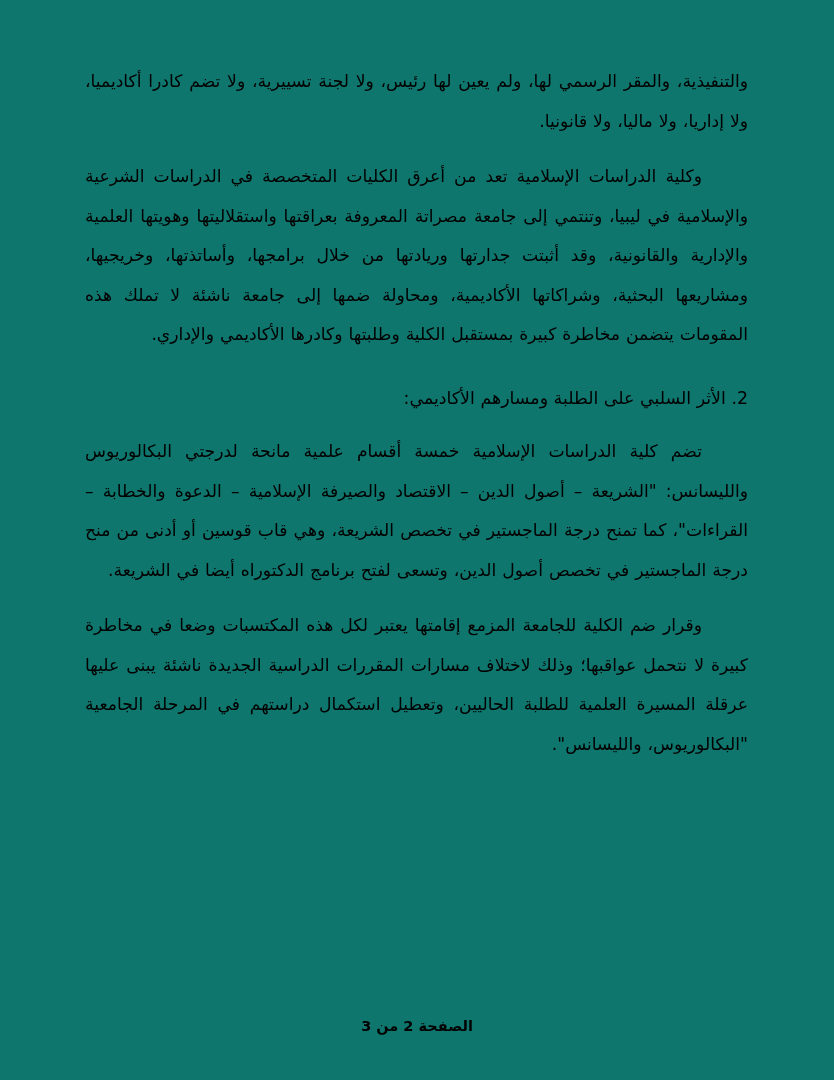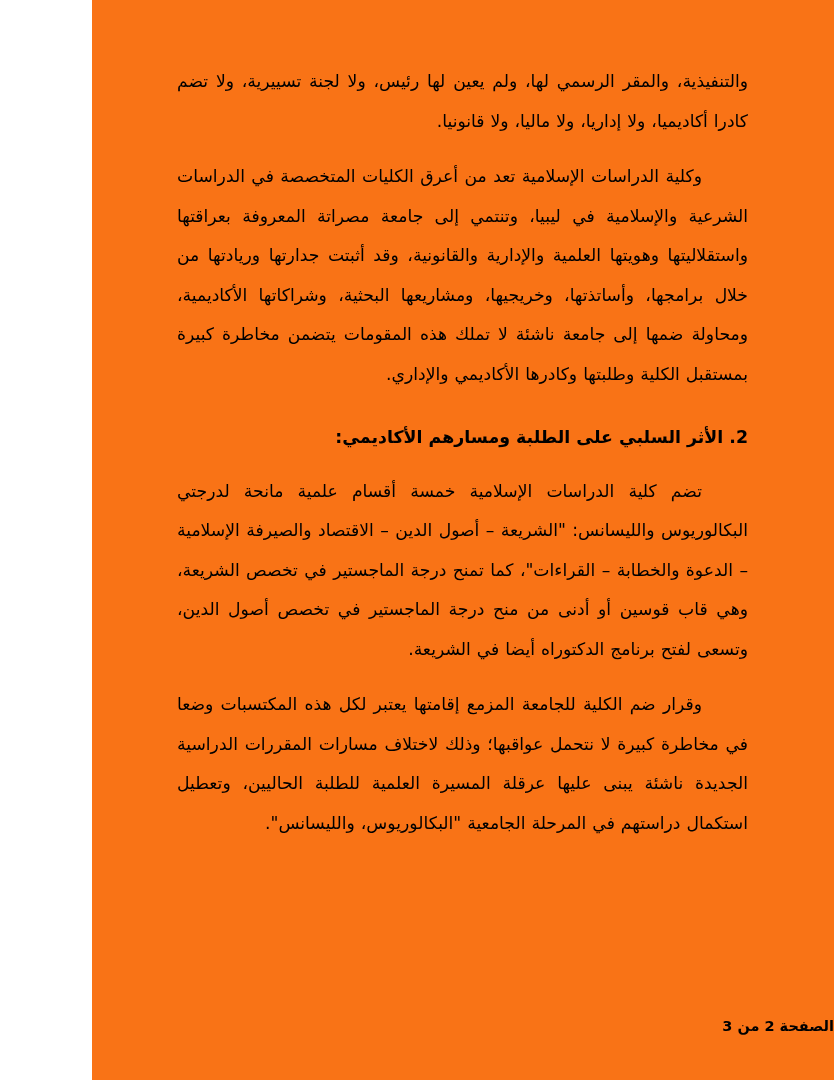--- a/index.html
+++ b/index.html
@@ -11,23 +11,23 @@
     width: 834px;
     height: 1080px;
     overflow: hidden;
     font-family: "DejaVu Sans", "Liberation Sans", sans-serif;
     color: #000000;
   }
 
   .page {
     position: relative;
     box-sizing: border-box;
-    width: 742px;
+    width: 834px;
     height: 1080px;
-    background: #f97316;
+    background: #0f766e;
     padding: 62px 86px 0 85px;
     direction: rtl;
   }
 
   .doc-body {
     direction: rtl;
     text-align: justify;
     text-align-last: right;
   }
 
@@ -45,32 +45,33 @@
   
   .para.cont {
     text-indent: 0;
   }
 
   .heading {
     margin: 0 0 14px 0;
     padding-top: 8px;
     font-size: 17.4px;
     line-height: 39.5px;
-    font-weight: bold;
+    font-weight: normal;
     text-align: center;
     text-indent: 0;
     direction: rtl;
     letter-spacing: 0;
   }
 
   .page-footer {
     position: absolute;
     left: 0;
     right: 0;
     bottom: 44px;
+    text-align: center;
     direction: rtl;
     font-size: 14.5px;
     line-height: 20px;
     font-weight: bold;
     color: #000000;
     margin-top: 31px;
   }
 </style>
 </head>
 <body>

